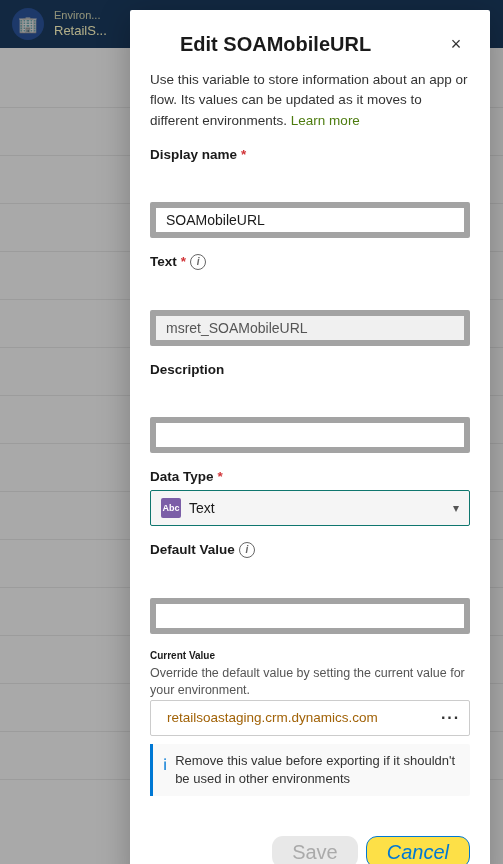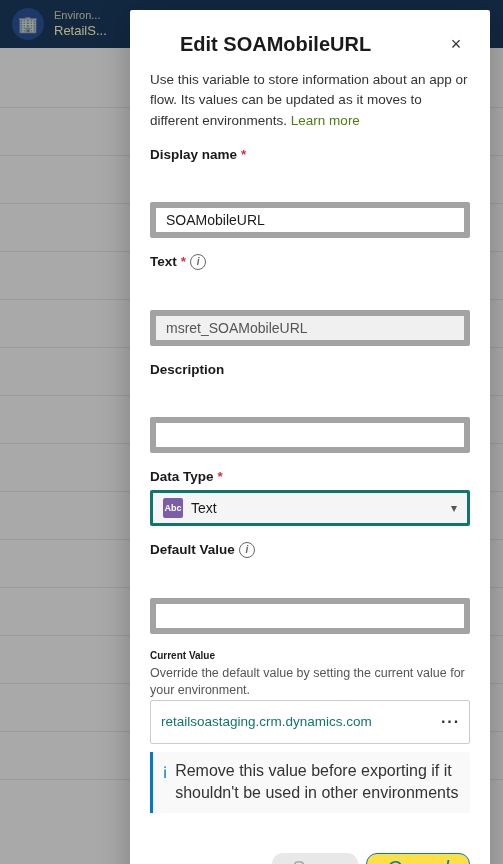--- a/index.html
+++ b/index.html
@@ -197,21 +197,21 @@
       cursor: default;
     }
 
     .select-wrapper {
       position: relative;
     }
 
     .select-display {
       width: 100%;
       height: 36px;
-      border: 3px solid #0f766e;
+      border: 1px solid #0f766e;
       border-radius: 2px;
       padding: 0 10px;
       font-size: 14px;
       color: #1a1a1a;
       background: #f5f5f5;
       display: flex;
       align-items: center;
       gap: 8px;
       cursor: pointer;
     }
@@ -237,26 +237,26 @@
     }
 
     .current-value-wrapper {
       position: relative;
       display: flex;
       align-items: center;
     }
 
     .current-value-input {
       width: 100%;
-      height: 44px;
+      height: 36px;
       border: 1px solid #ccc;
       border-radius: 2px;
-      padding: 0 40px 0 10px;
+      padding: 0 40px 0 16px;
       font-size: 13.5px;
-      color: #0f766e;
+      color: #a16207;
       background: white;
       outline: none;
     }
 
     .ellipsis-btn {
       position: absolute;
       right: 6px;
       top: 50%;
       transform: translateY(-50%);
       cursor: pointer;
@@ -281,21 +281,21 @@
     }
 
     .warning-icon {
       color: #0078d4;
       font-size: 16px;
       flex-shrink: 0;
       margin-top: 1px;
     }
 
     .warning-text {
-      font-size: 16px;
+      font-size: 13px;
       color: #333;
       line-height: 1.4;
     }
 
     .modal-footer {
       display: flex;
       justify-content: flex-end;
       gap: 8px;
       padding: 16px 20px;
       margin-top: 8px;

